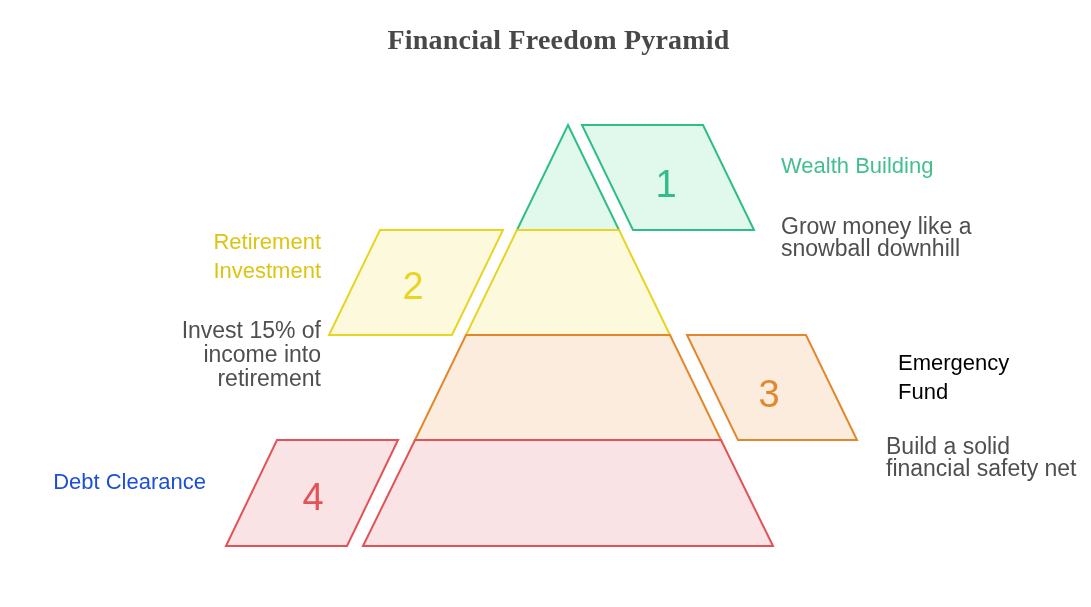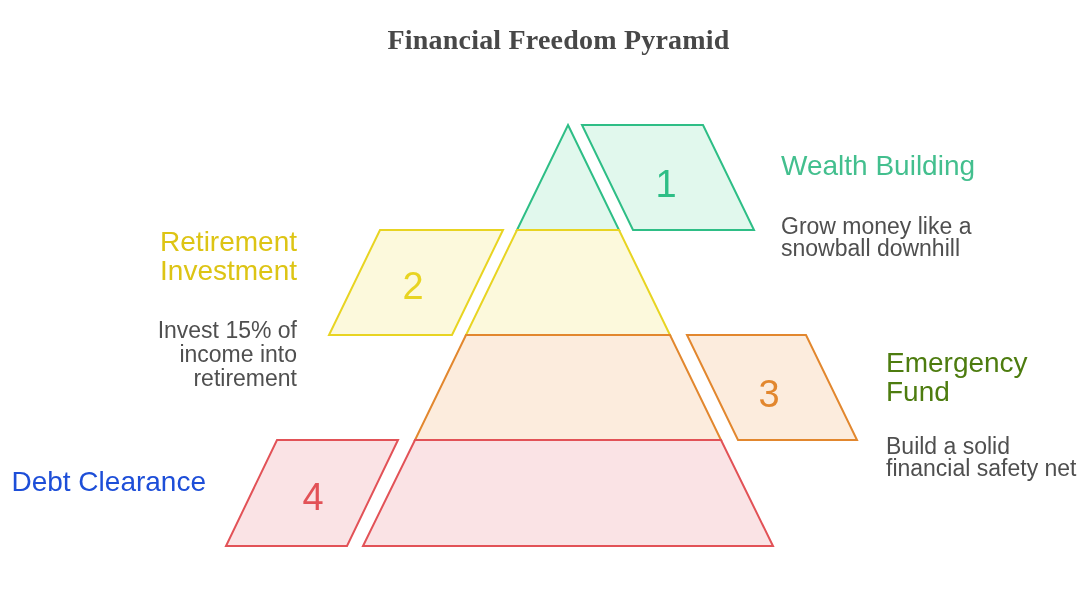--- a/index.html
+++ b/index.html
@@ -39,37 +39,37 @@
   svg.pyramid text {
     font-family: "Liberation Sans", "DejaVu Sans", sans-serif;
     font-size: 38px;
     font-weight: 400;
   }
   .label-group {
     position: absolute;
     white-space: pre-line;
   }
   .label-group .heading {
-    font-size: 28px;
+    font-size: 22px;
     line-height: 29px;
     font-weight: 500;
     white-space: pre-line;
   }
   .label-group .desc {
     font-size: 23px;
     color: #4f4f4f;
     white-space: pre-line;
   }
   .align-right { text-align: right; }
   .align-left  { text-align: left; }
 
   #g-wealth    { left: 781px;  top: 133px; }
   #g-wealth .desc    { line-height: 22px; margin-top: 17px; }
 
-  #g-retire    { right: 794px; top: 209px; margin-left: 20px; }
+  #g-retire    { right: 770px; top: 209px; margin-left: 20px; }
   #g-retire .desc    { line-height: 24px; margin-top: 15px; }
 
   #g-emergency { left: 886px;  top: 330px; }
   #g-emergency .desc { line-height: 22px; margin-top: 11px; }
 
   #g-debt      { right: 885px; top: 449px; }
   #g-debt .desc      { line-height: 24px; margin-top: 5px; }
 </style>
 </head>
 <body>
@@ -104,21 +104,21 @@
 
   <div class="label-group align-right" id="g-retire">
     <div class="heading" style="color: rgb(221, 196, 20);">Retirement
 Investment</div>
     <div class="desc">Invest 15% of
 income into
 retirement</div>
   </div>
 
   <div class="label-group align-left" id="g-emergency">
-    <div class="heading" style="color: #4d7c0f;">Emergency
+    <div class="heading" style="color: #000000; margin-left: 12px;">Emergency
 Fund</div>
     <div class="desc">Build a solid
 financial safety net</div>
   </div>
 
   <div class="label-group align-right" id="g-debt">
     <div class="heading" style="color: #1d4ed8;">Debt Clearance</div>
   </div>
 
 </div>

